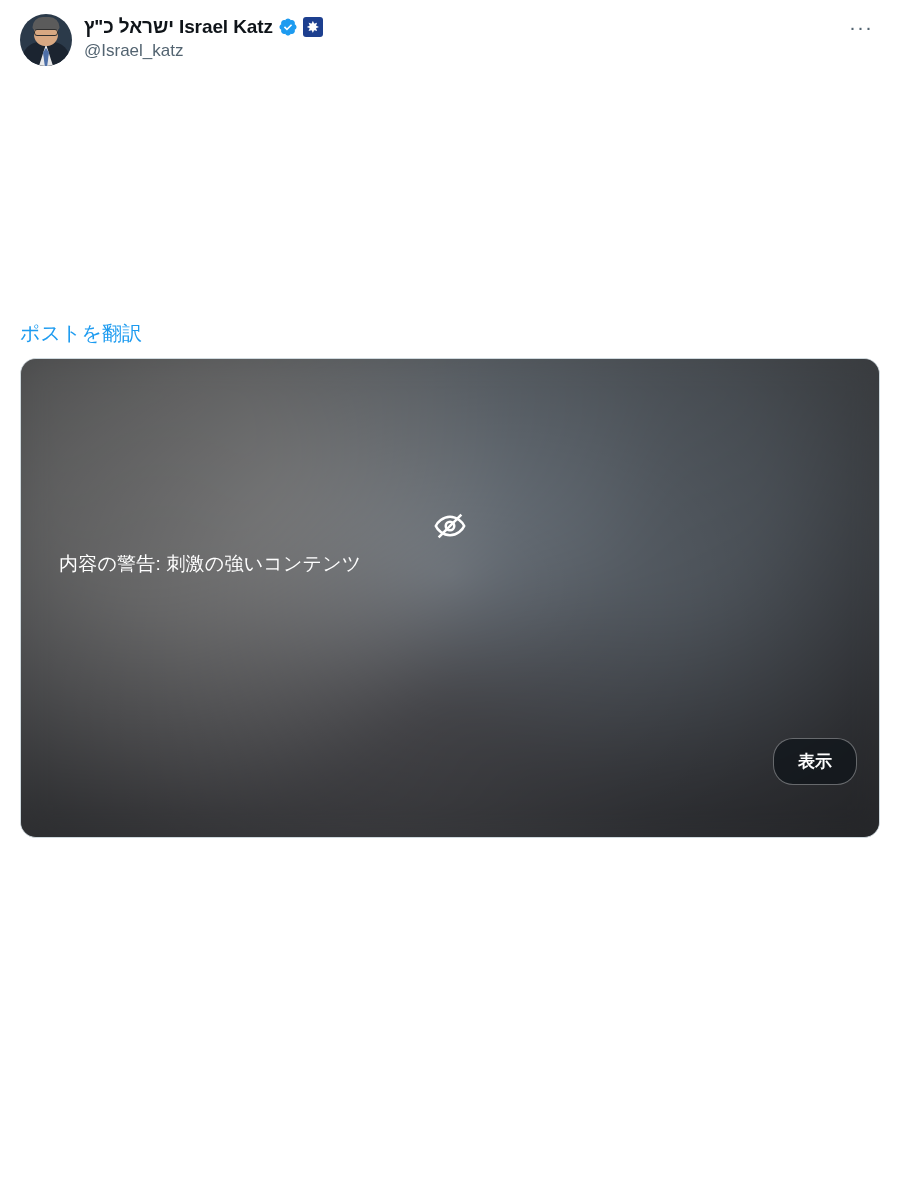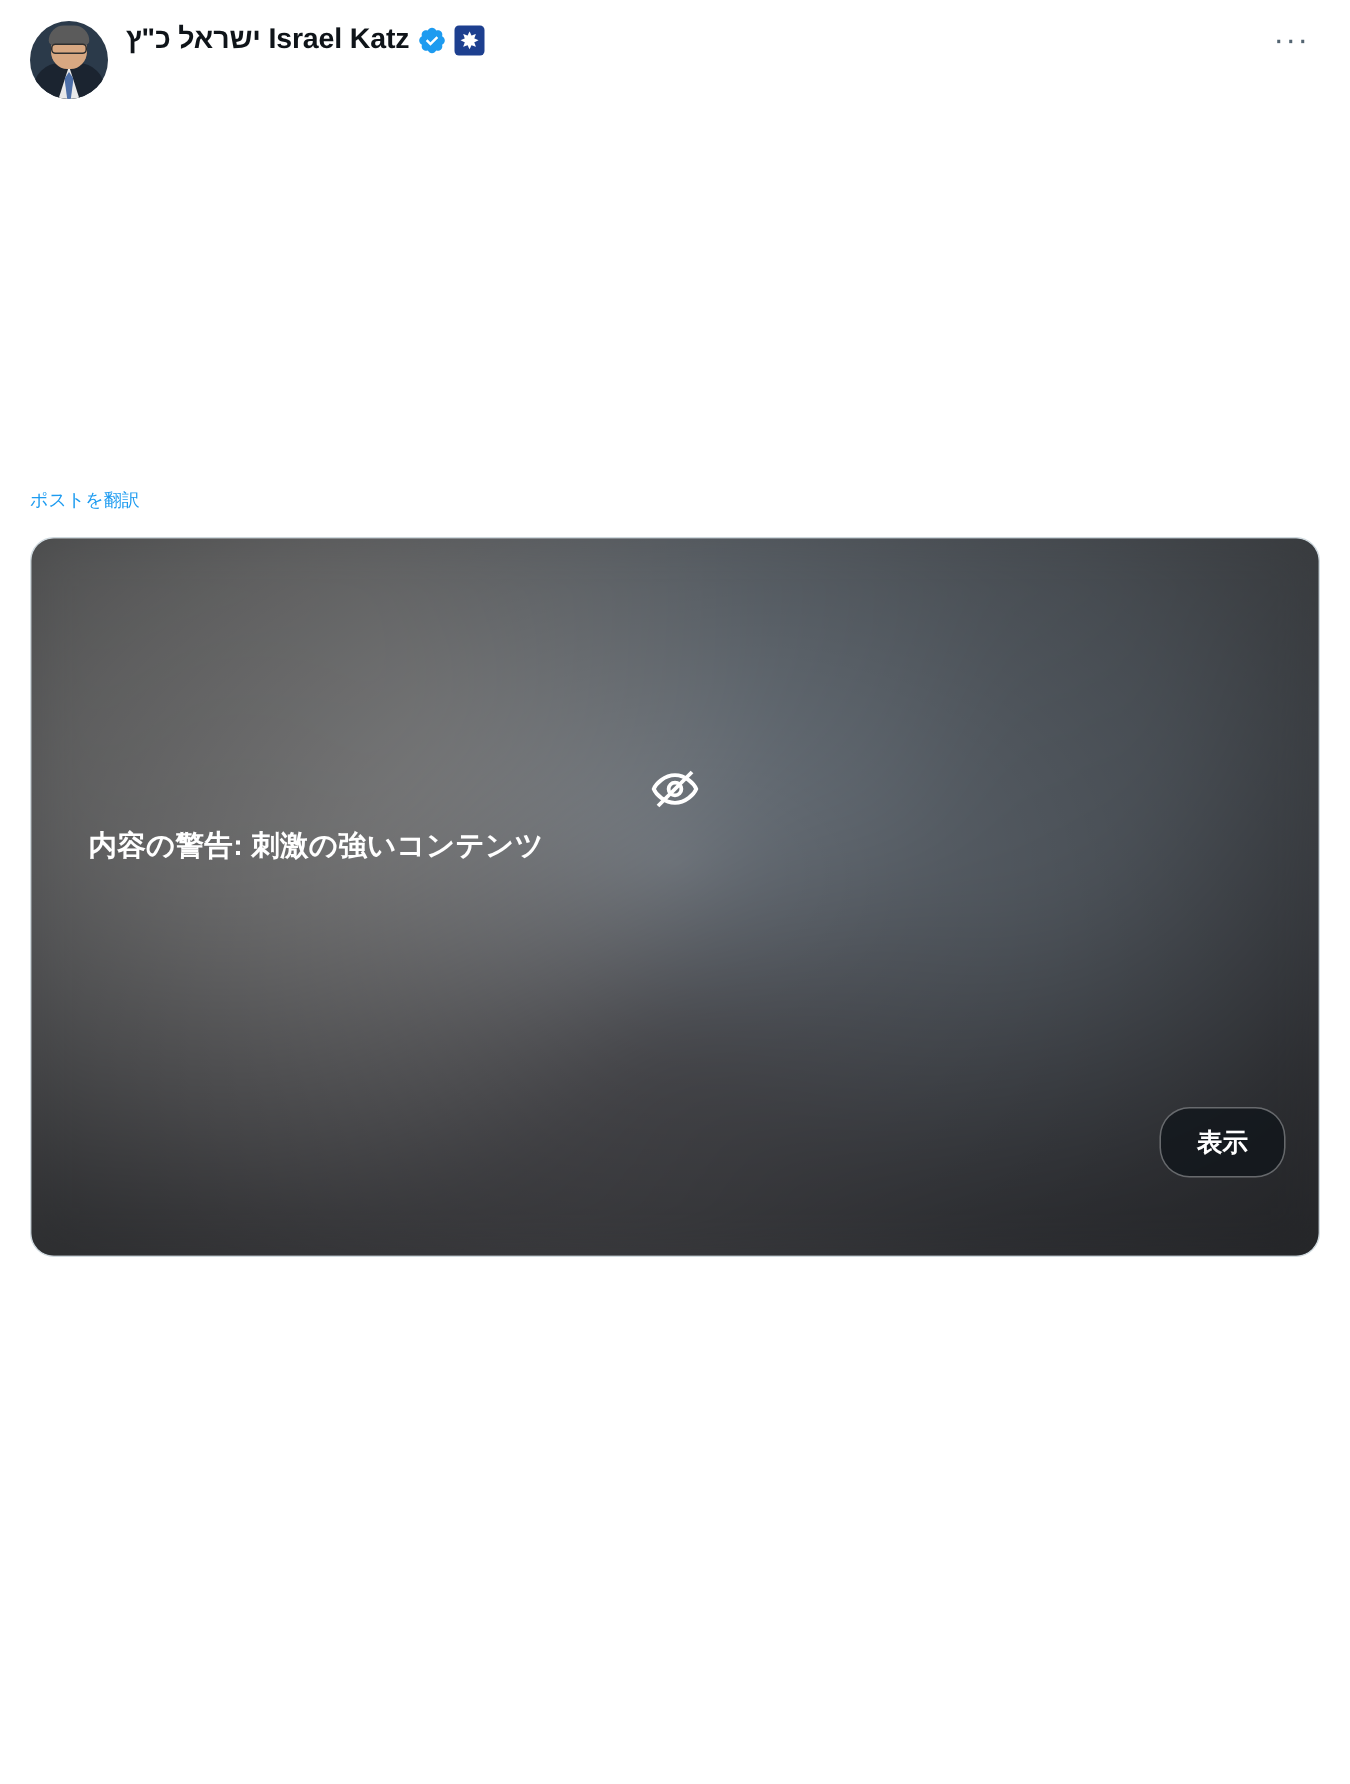--- a/index.html
+++ b/index.html
@@ -161,21 +161,21 @@
     letter-spacing: -0.15px;
     color: #0f1419;
     white-space: pre-wrap;
     word-wrap: break-word;
   }
   .body-text p { margin: 0; }
   .body-text .spacer { height: 29px; }
   .mention { color: #1d9bf0; text-decoration: none; cursor: pointer; }
   .translate-link {
     color: #1d9bf0;
-    font-size: 12px;
+    font-size: 20px;
     line-height: 22px;
     margin-top: 8px;
     display: inline-block;
     cursor: pointer;
   }
 
   
   .media {
     position: relative;
     margin-top: 14px;
@@ -211,21 +211,21 @@
     width: 34px;
     height: 34px;
     color: #ffffff;
   }
   .warn-title {
     position: absolute;
     left: 38px;
     top: 192px;
     color: #ffffff;
     font-size: 19px;
-    font-weight: bold;
+    font-weight: normal;
     letter-spacing: 0.2px;
   }
   .warn-body {
     position: absolute;
     left: 38px;
     top: 230px;
     width: 790px;
     color: #ffffff;
     font-size: 18.5px;
     line-height: 31px;
@@ -266,20 +266,21 @@
         <span class="verified">
           <svg viewBox="0 0 24 24" aria-hidden="true">
               <path fill="#1d9bf0" d="M22.25 12c0-1.43-.88-2.67-2.19-3.34.46-1.39.2-2.9-.81-3.91s-2.52-1.27-3.91-.81C14.67 2.63 13.43 1.75 12 1.75s-2.67.88-3.34 2.19c-1.39-.46-2.9-.2-3.91.81s-1.27 2.52-.81 3.91C2.63 9.33 1.75 10.57 1.75 12s.88 2.67 2.19 3.34c-.46 1.39-.2 2.9.81 3.91s2.52 1.27 3.91.81c.67 1.31 1.91 2.19 3.34 2.19s2.67-.88 3.34-2.19c1.39.46 2.9.2 3.91-.81s1.27-2.52.81-3.91c1.31-.67 2.19-1.91 2.19-3.34z"></path>
               <path fill="#fff" d="M10.75 16.23 7 12.48l1.41-1.41 2.34 2.34 4.84-4.84 1.41 1.41z"></path>
             </svg>
         </span>
         <span class="affiliate">
           <span class="star">✸</span>
         </span>
       </div>
+      <div class="handle">@Israel_katz</div>
     </div>
   </div>
   <div class="more-btn">···</div>
 
   
   <div class="body-text">
     <div class="spacer"></div>
     <div class="spacer"></div>
   </div>
   <span class="translate-link">ポストを翻訳</span>

